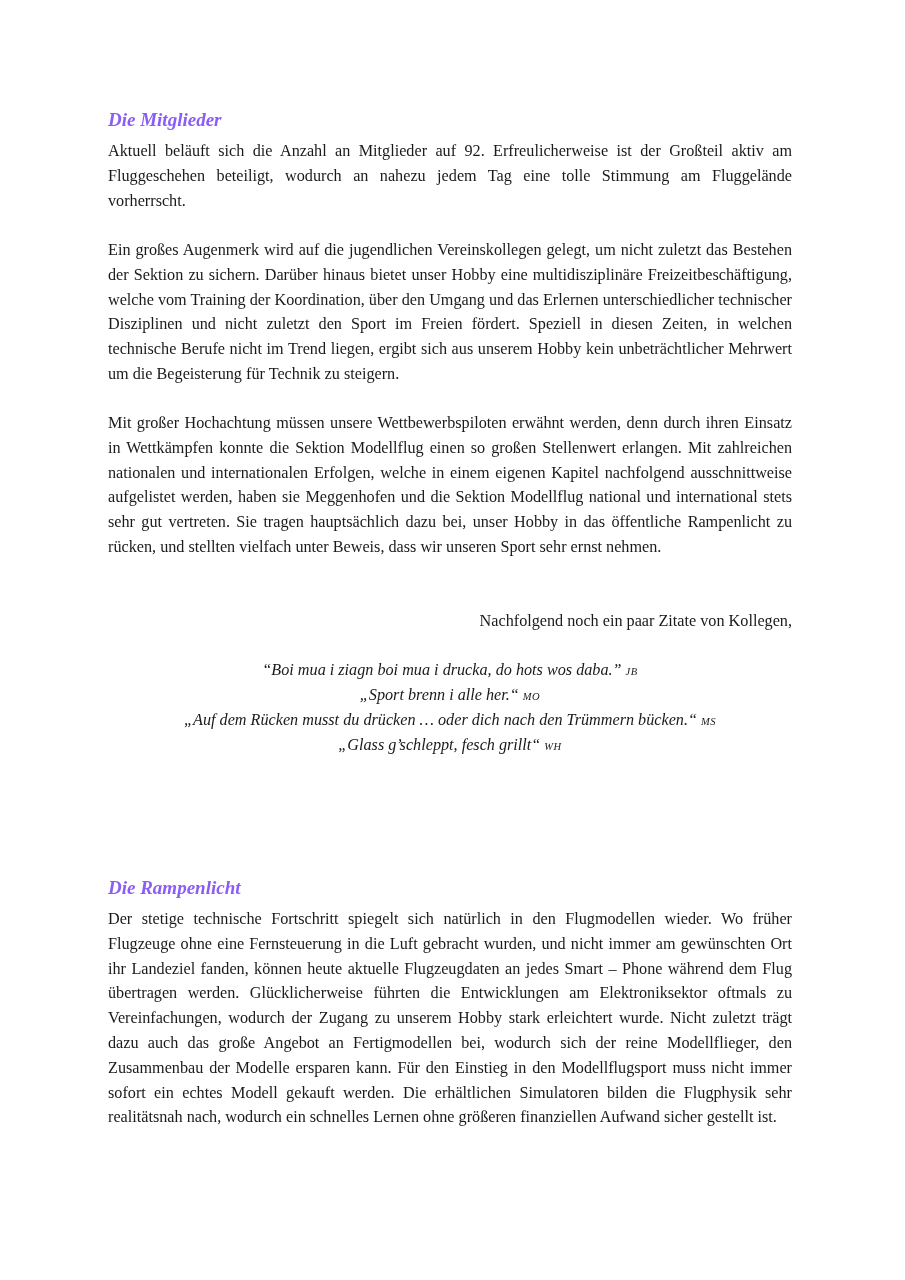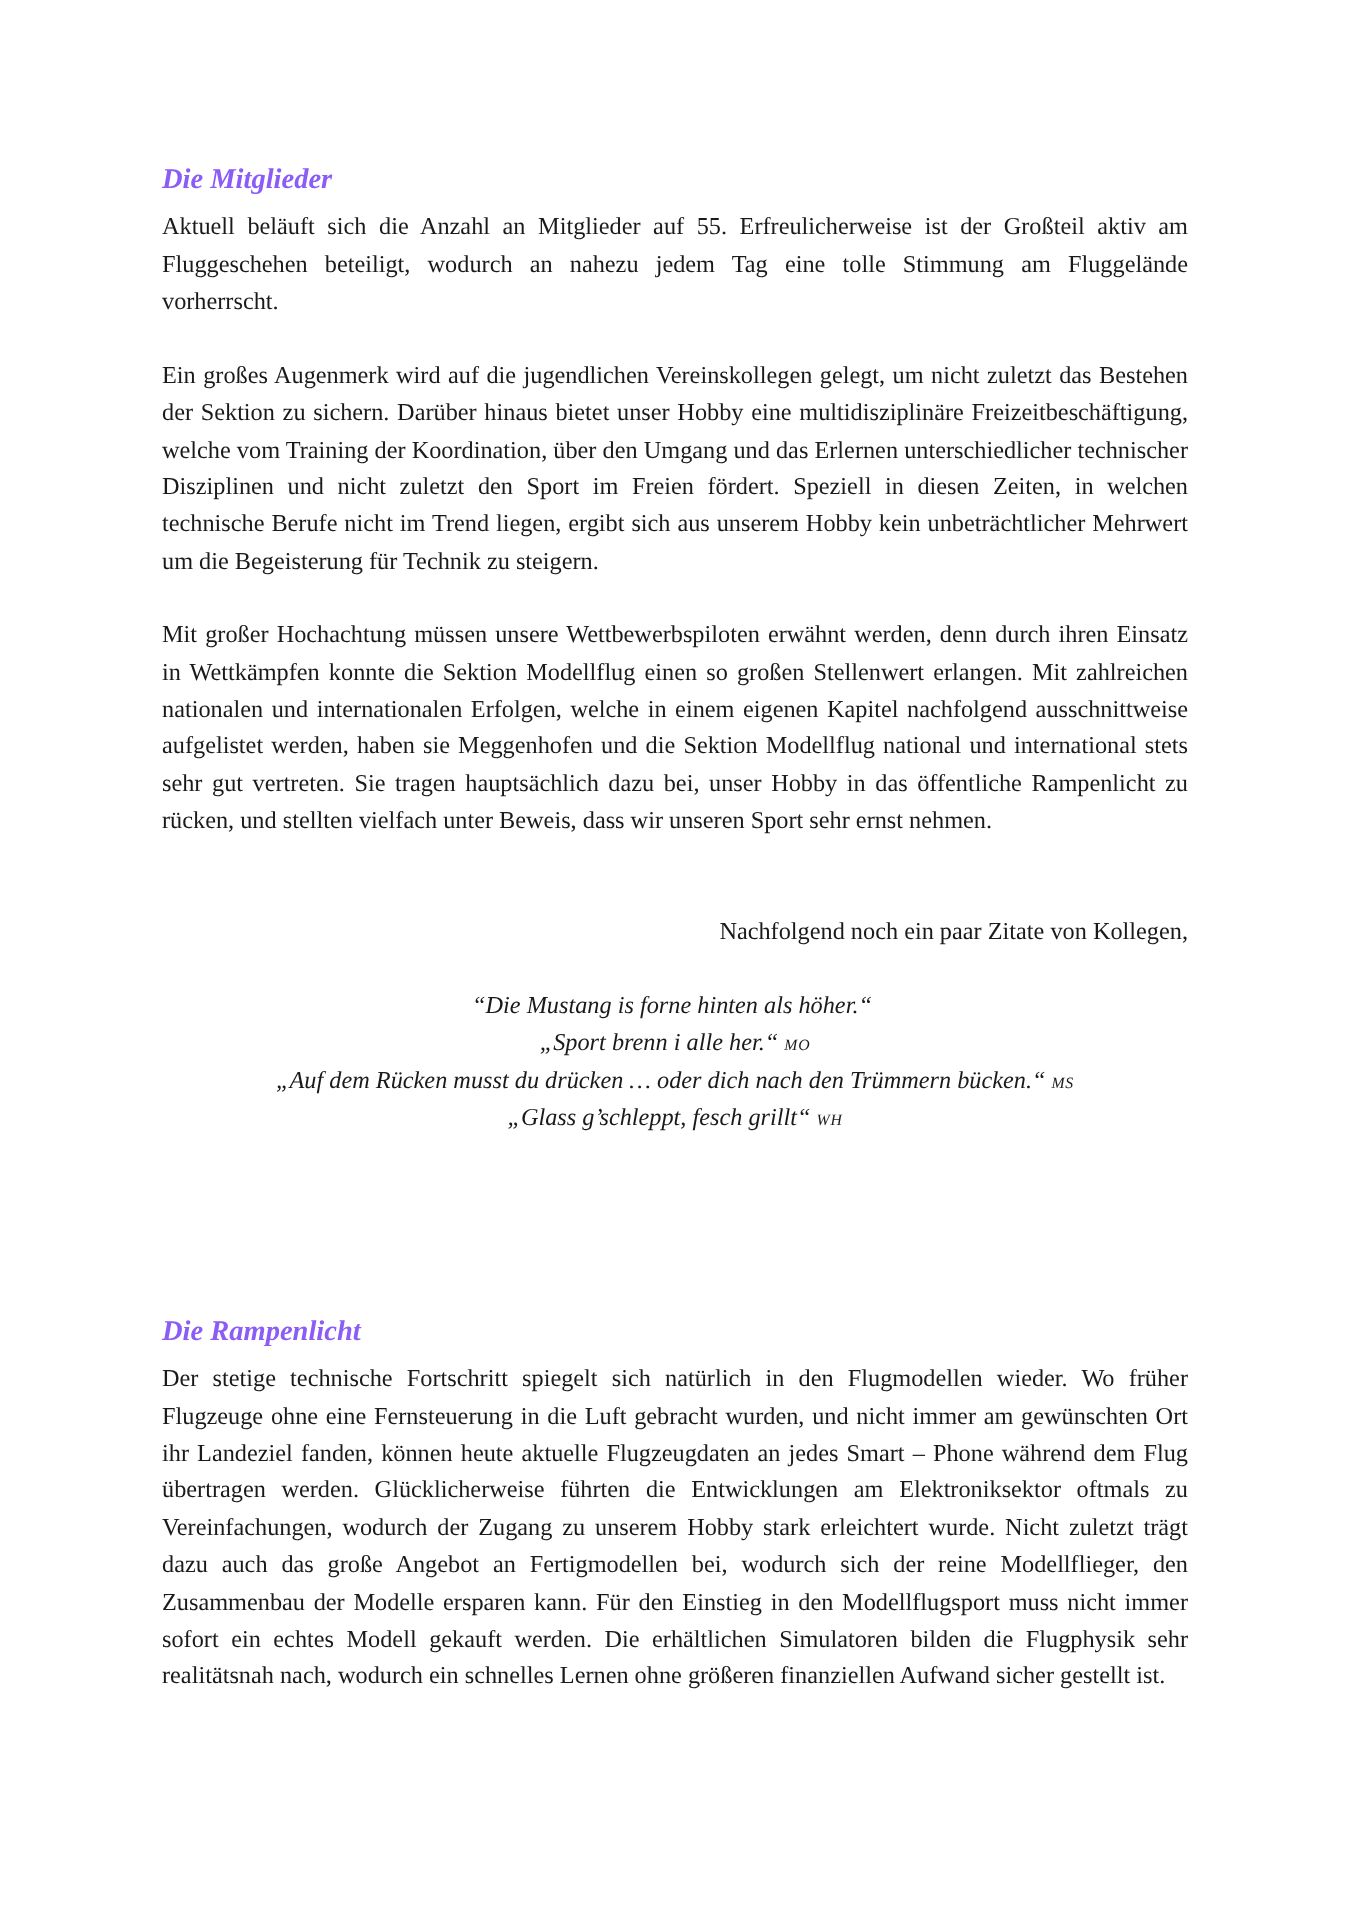--- a/index.html
+++ b/index.html
@@ -69,31 +69,31 @@
       margin-left: 4px;
     }
   </style>
 </head>
 <body>
 
 <div class="page">
 
   <h2 class="heading" style="top:108px;">Die Mitglieder</h2>
 
-  <p class="para" style="top:139px;">Aktuell beläuft sich die Anzahl an Mitglieder auf 55. Erfreulicherweise ist der Großteil aktiv am Fluggeschehen beteiligt, wodurch an nahezu jedem Tag eine tolle Stimmung am Fluggelände vorherrscht.</p>
+  <p class="para" style="top:139px;">Aktuell beläuft sich die Anzahl an Mitglieder auf 92. Erfreulicherweise ist der Großteil aktiv am Fluggeschehen beteiligt, wodurch an nahezu jedem Tag eine tolle Stimmung am Fluggelände vorherrscht.</p>
 
   <p class="para" style="top:238px;">Ein großes Augenmerk wird auf die jugendlichen Vereinskollegen gelegt, um nicht zuletzt das Bestehen der Sektion zu sichern. Darüber hinaus bietet unser Hobby eine multidisziplinäre Freizeitbeschäftigung, welche vom Training der Koordination, über den Umgang und das Erlernen unterschiedlicher technischer Disziplinen und nicht zuletzt den Sport im Freien fördert. Speziell in diesen Zeiten, in welchen technische Berufe nicht im Trend liegen, ergibt sich aus unserem Hobby kein unbeträchtlicher Mehrwert um die Begeisterung für Technik zu steigern.</p>
 
   <p class="para" style="top:411px;">Mit großer Hochachtung müssen unsere Wettbewerbspiloten erwähnt werden, denn durch ihren Einsatz in Wettkämpfen konnte die Sektion Modellflug einen so großen Stellenwert erlangen. Mit zahlreichen nationalen und internationalen Erfolgen, welche in einem eigenen Kapitel nachfolgend ausschnittweise aufgelistet werden, haben sie Meggenhofen und die Sektion Modellflug national und international stets sehr gut vertreten. Sie tragen hauptsächlich dazu bei, unser Hobby in das öffentliche Rampenlicht zu rücken, und stellten vielfach unter Beweis, dass wir unseren Sport sehr ernst nehmen.</p>
 
   <p class="para left" style="top:609px;">Nachfolgend noch ein paar Zitate von Kollegen,</p>
 
   <ul class="quotes">
     <li class="quote">
-      <span>“Die Mustang is forne hinten als höher.“</span><span class="initials"></span>
+      <span>“Boi mua i ziagn boi mua i drucka, do hots wos daba.”</span><span class="initials">JB</span>
     </li>
     <li class="quote">
       <span>„Sport brenn i alle her.“</span><span class="initials">MO</span>
     </li>
     <li class="quote">
       <span>„Auf dem Rücken musst du drücken … oder dich nach den Trümmern bücken.“</span><span class="initials">MS</span>
     </li>
     <li class="quote">
       <span>„Glass g’schleppt, fesch grillt“</span><span class="initials">WH</span>
     </li>

